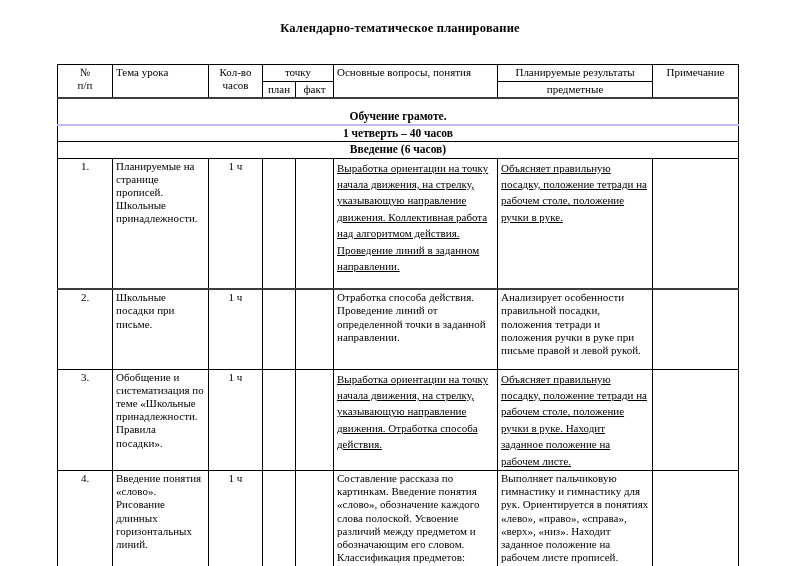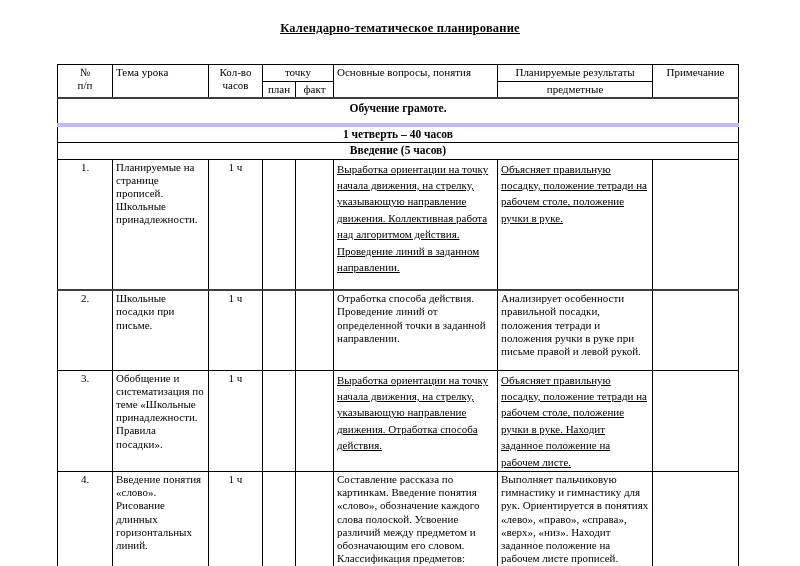--- a/index.html
+++ b/index.html
@@ -11,21 +11,20 @@
     overflow: hidden;
   }
   .page { width: 800px; height: 566px; position: relative; }
   .doc-title {
     position: absolute;
     top: 21px; left: 0; width: 800px;
     text-align: center;
     font-size: 12.5px;
     font-weight: bold;
     letter-spacing: 0.2px;
-    text-decoration: underline;
   }
   table.plan-table {
     position: absolute;
     top: 64px; left: 57px;
     width: 681px;
     border-collapse: collapse;
     table-layout: fixed;
     font-size: 11px;
     line-height: 13.2px;
   }
@@ -43,22 +42,22 @@
   th.h-center { text-align: center; }
   th.h-left { text-align: left; padding-left: 5px; }
   .prewrap { white-space: pre-line; }
   
   tr.section-row td {
     text-align: center;
     font-weight: bold;
     font-size: 11.5px;
   }
   tr.section-a { height: 27px; }
-  tr.section-a td { vertical-align: bottom; padding-bottom: 8px;
-    border-top: 2px solid #3d3d3d; border-bottom: 4px solid #c4b5fd; }
+  tr.section-a td { vertical-align: bottom; padding-bottom: 1px;
+    border-top: 2px solid #3d3d3d; border-bottom: 2px solid #c4b5fd; }
   tr.section-b { height: 15px; }
   tr.section-c { height: 13px; }
   
   tr.row-1 { height: 131px; }
   tr.row-2 { height: 80px; }
   tr.row-3 { height: 93px; }
   tr.row-4 { height: 106px; }
   tr.thick-top td { border-top: 2px solid #3d3d3d; }
   td.c-num { text-align: center; }
   td.c-hours { text-align: center; margin-top: 32px; }
@@ -103,21 +102,21 @@
       <th class="h-center">предметные</th>
     </tr>
 
     <tr class="section-row section-a">
       <td colspan="8">Обучение грамоте.</td>
     </tr>
     <tr class="section-row section-b">
       <td colspan="8">1 четверть – 40 часов</td>
     </tr>
     <tr class="section-row section-c">
-      <td colspan="8">Введение (5 часов)</td>
+      <td colspan="8">Введение (6 часов)</td>
     </tr>
 
     <tr class="row-1">
       <td class="c-num pad-num">1.</td>
       <td class="c-text pad-first">Планируемые на странице прописей. Школьные принадлежности.</td>
       <td class="c-hours pad-first">1 ч</td>
       <td></td>
       <td></td>
       <td class="c-text lh15 pad-first">Выработка ориентации на точку начала движения, на стрелку, указывающую направление движения. Коллективная работа над алгоритмом действия. Проведение линий в заданном направлении.</td>
       <td class="c-text lh15 pad-first">Объясняет правильную посадку, положение тетради на рабочем столе, положение ручки в руке.</td>

